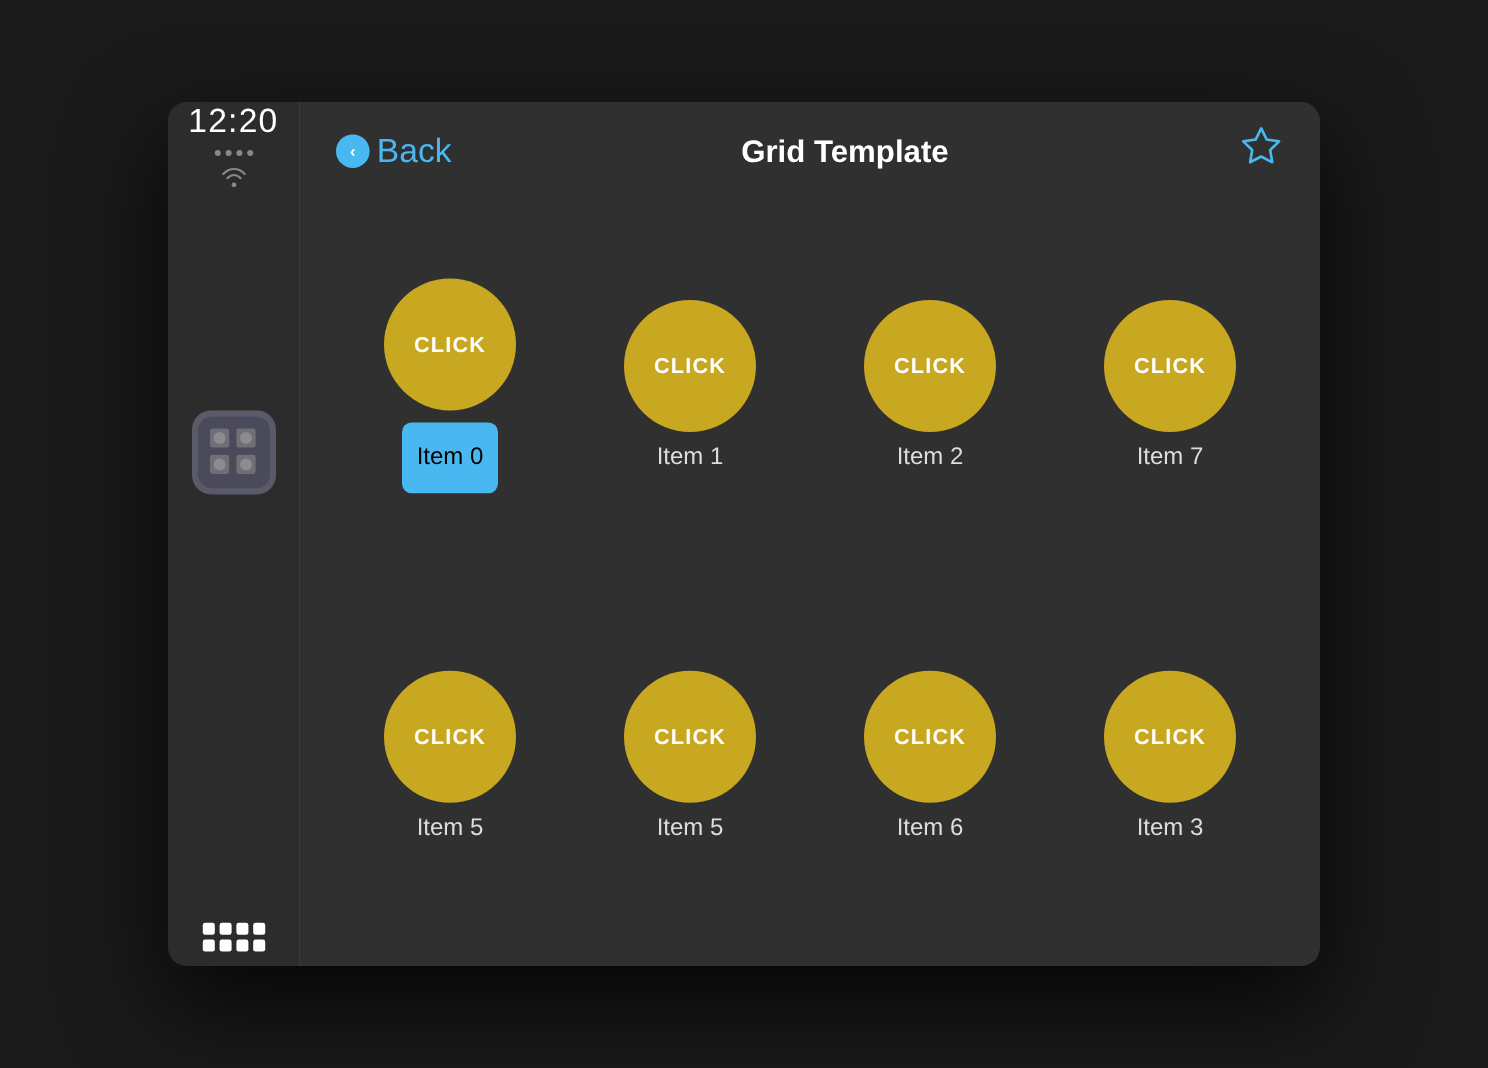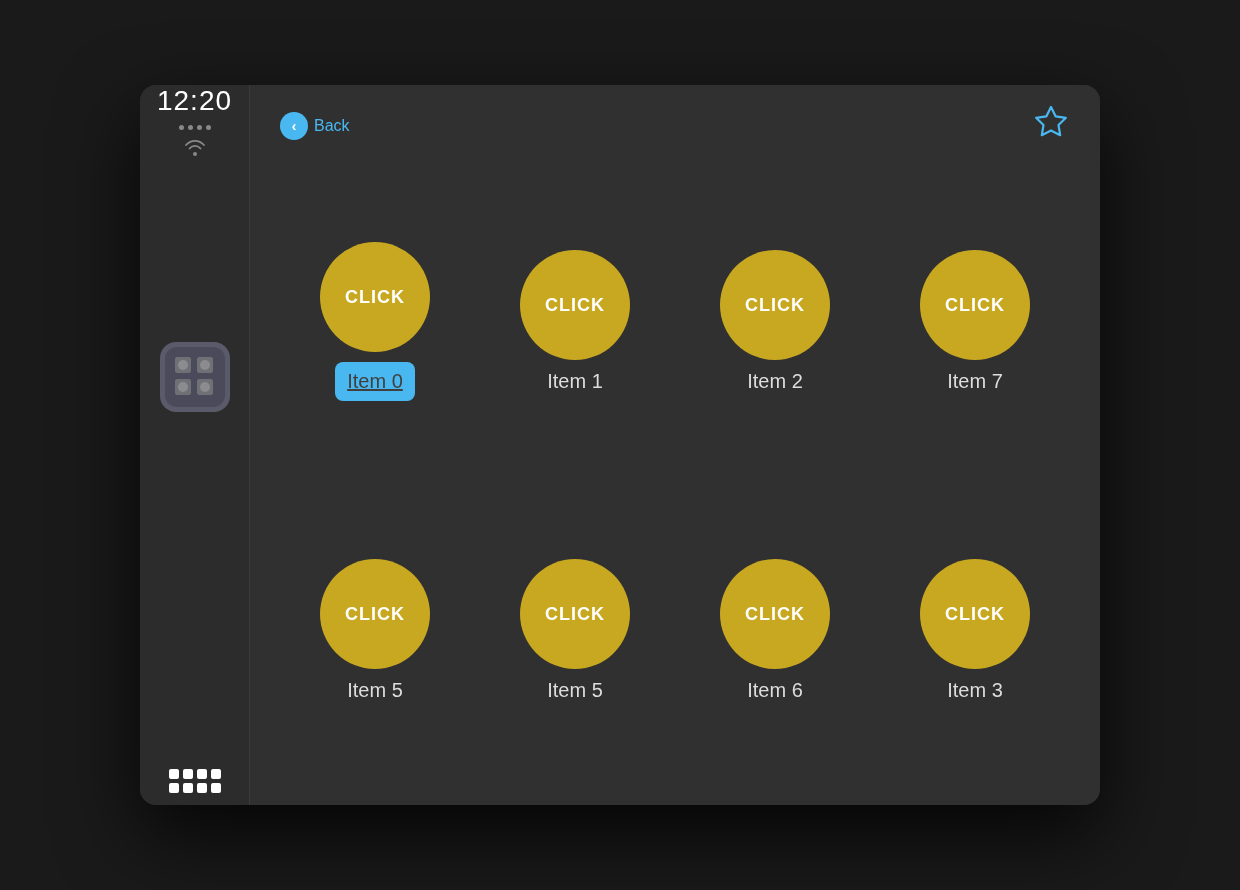--- a/index.html
+++ b/index.html
@@ -173,21 +173,21 @@
       display: flex;
       align-items: center;
       justify-content: center;
       color: #fff;
       font-size: 14px;
       font-weight: bold;
     }
 
     .back-label {
       color: #4ab8f0;
-      font-size: 16px;
+      font-size: 28px;
       font-weight: 500;
     }
 
     .page-title {
       color: #fff;
       font-size: 26px;
       font-weight: 700;
     }
 
     .star-icon {
@@ -234,26 +234,25 @@
 
     .item-label {
       color: #ddd;
       font-size: 20px;
       font-weight: 400;
       text-align: right;
     }
 
     .item-label-selected {
       background: #4ab8f0;
-      color: #404040;
+      color: #000000;
       border-radius: 8px;
-      padding: 8px 12px;
+      padding: 18px 12px;
       font-size: 20px;
       font-weight: 500;
-      text-decoration: underline;
     }
   </style>
 </head>
 <body>
 
 <div class="window">
 
 
   <div class="window-body">
 
@@ -308,20 +307,21 @@
 
     <div class="main-content">
 
       <div class="header">
 
         <div class="back-button">
           <div class="back-chevron">‹</div>
           <span class="back-label">Back</span>
         </div>
 
+        <span class="page-title">Grid Template</span>
 
         <span class="star-icon">
           <svg width="38" height="36" viewBox="0 0 38 36" fill="none">
             <path d="M19 2l4.6 9.3 10.3 1.5-7.4 7.2 1.7 10.2L19 25.4l-9.2 4.8 1.7-10.2L4.1 12.8l10.3-1.5z" stroke="#4ab8f0" stroke-width="2.2" fill="none" stroke-linejoin="round"></path>
           </svg>
         </span>
       </div>
 
       <div class="grid">
 

